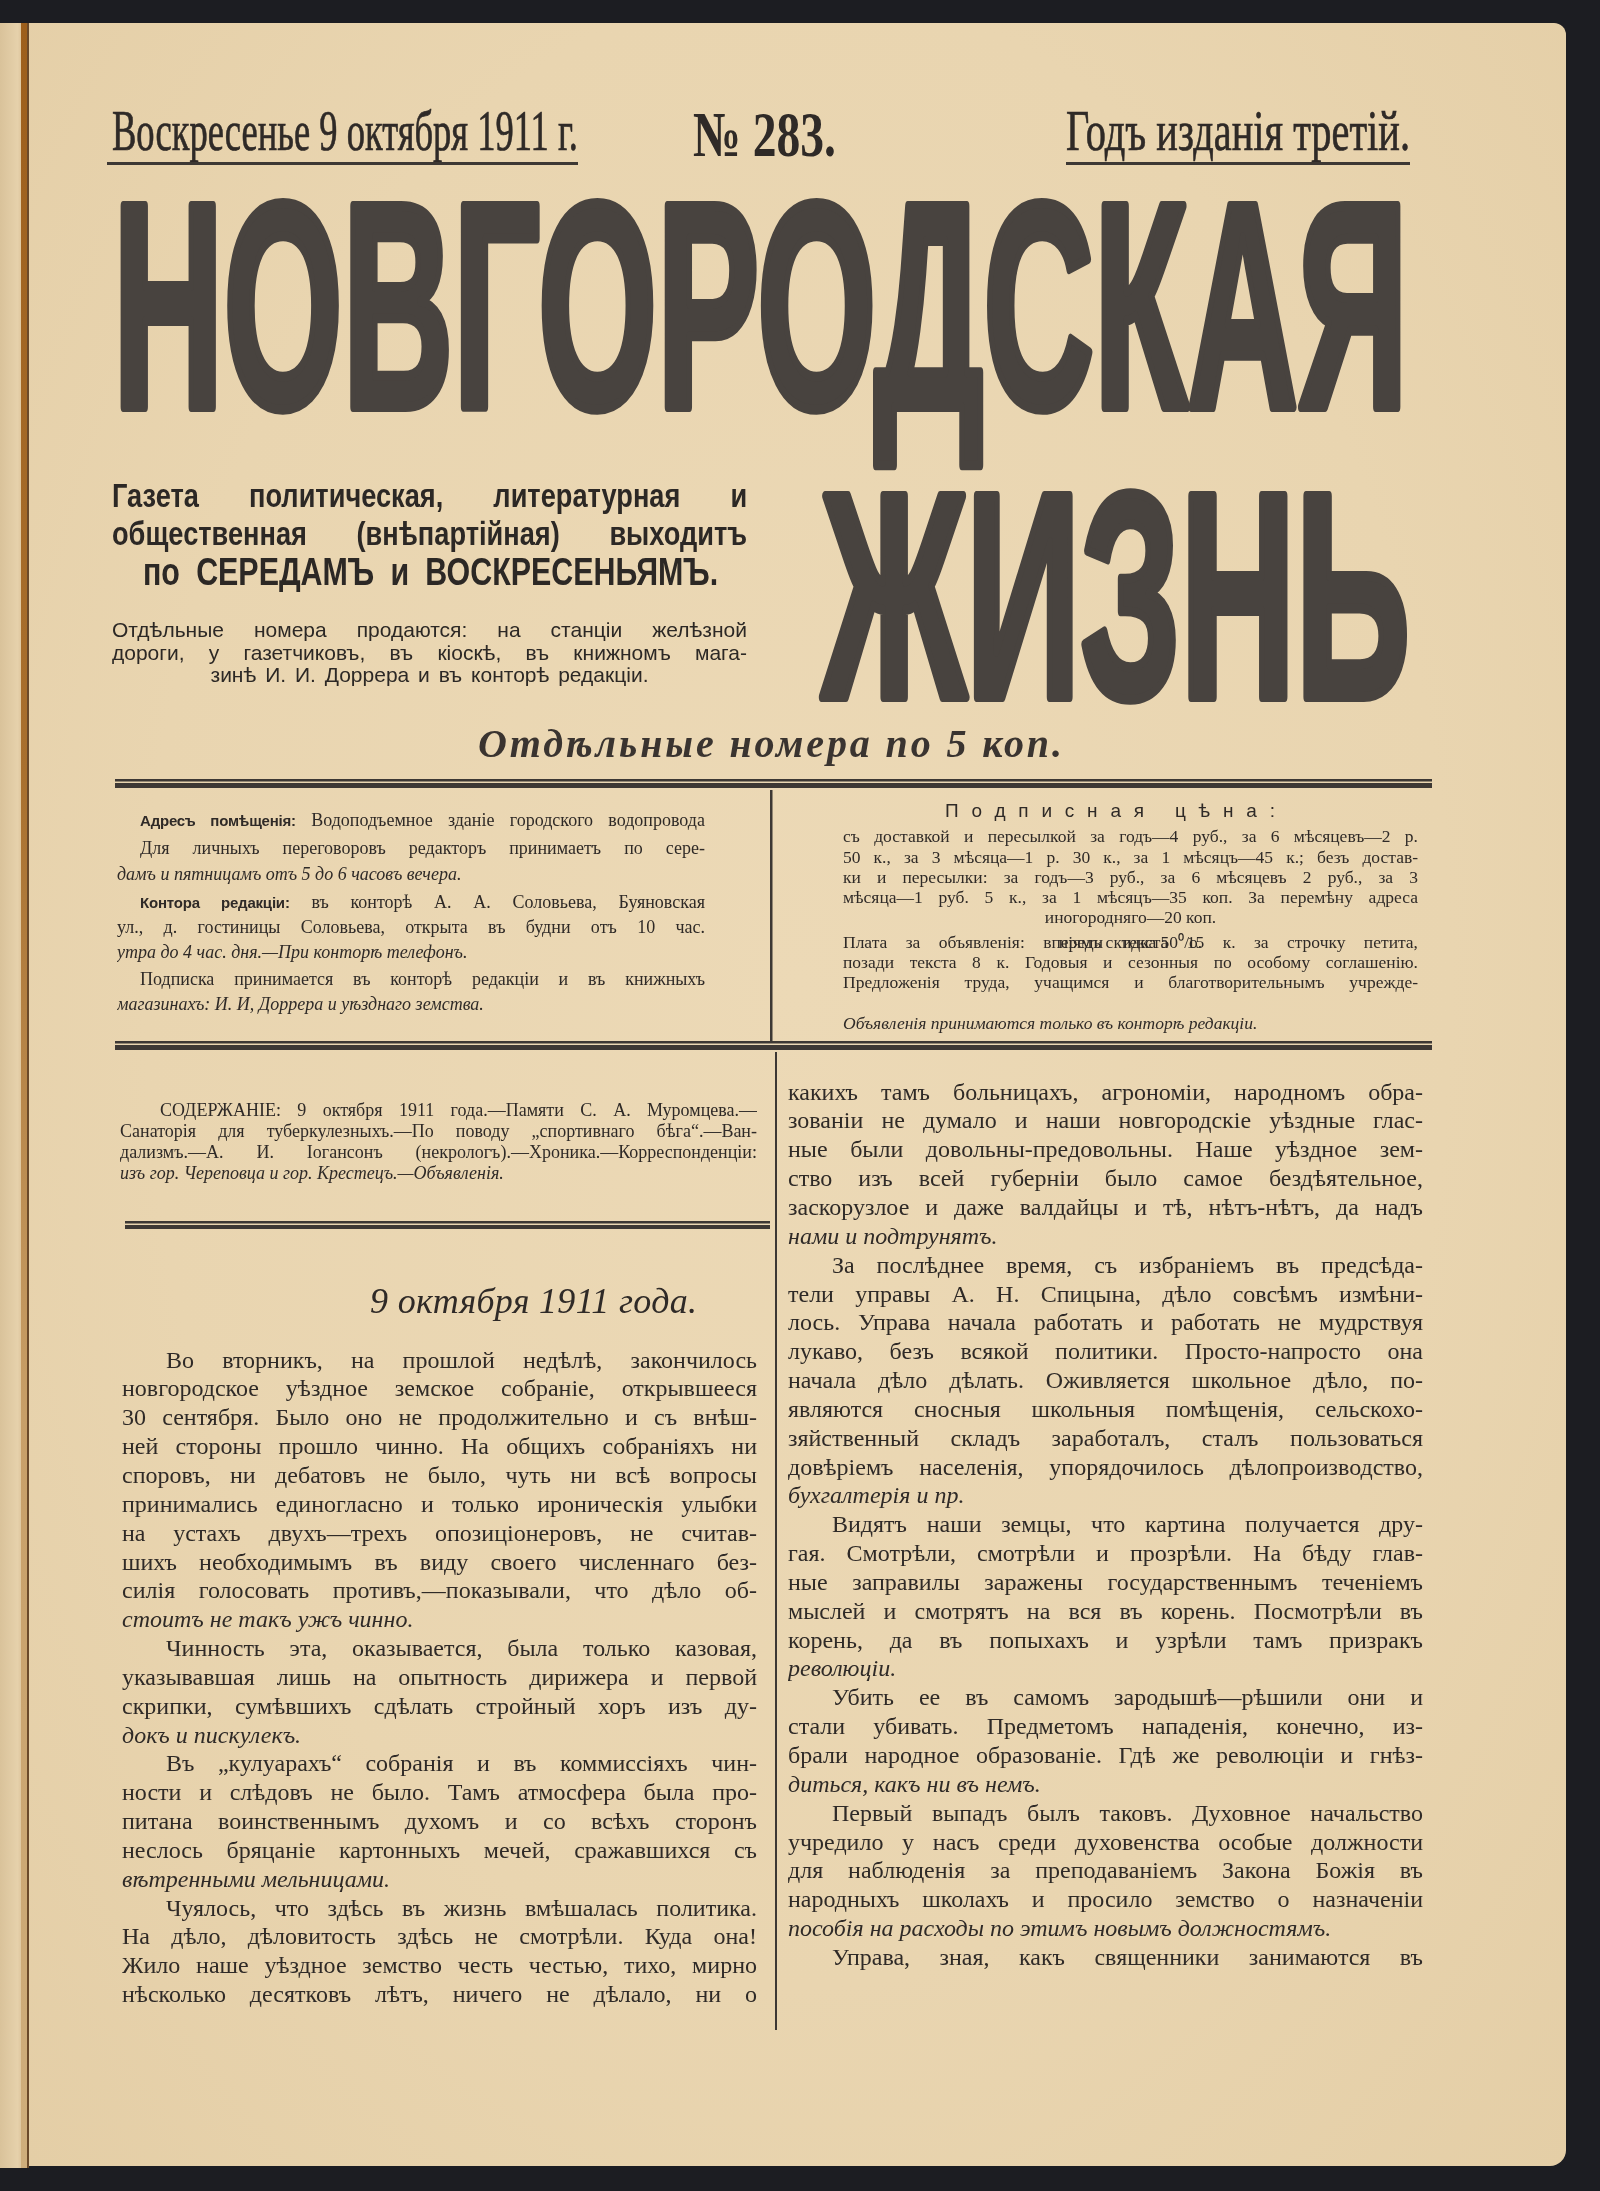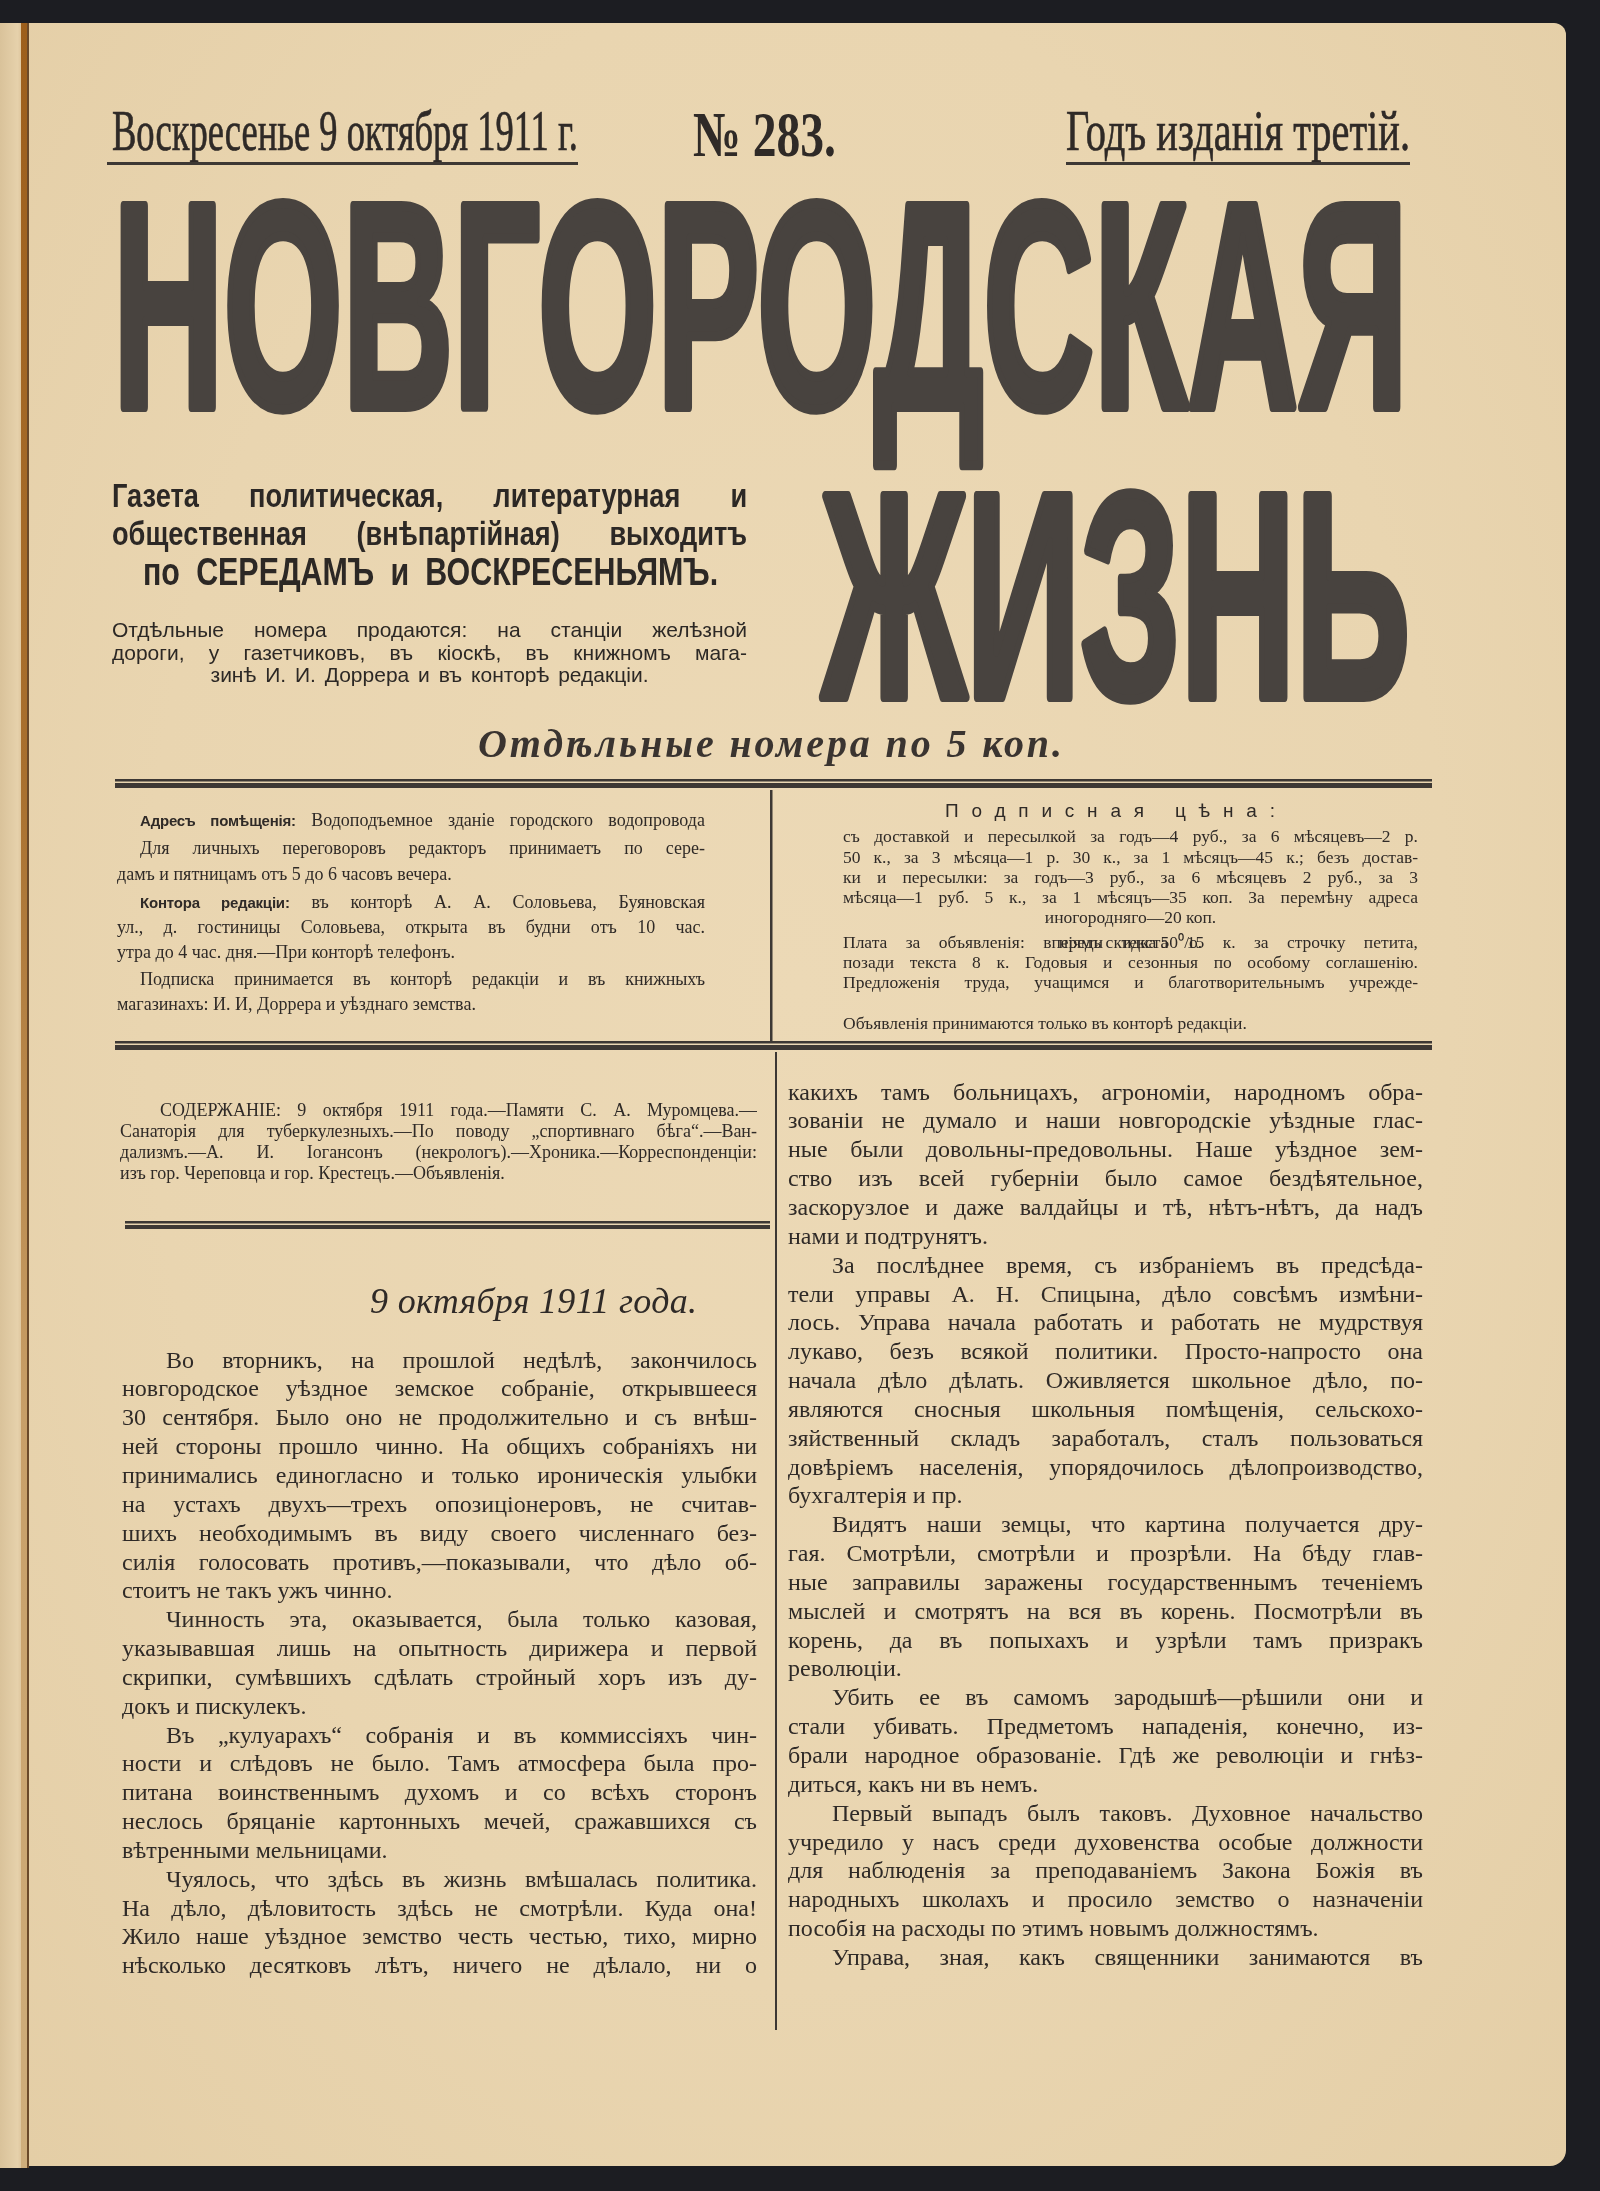--- a/index.html
+++ b/index.html
@@ -29,21 +29,21 @@
     font-weight:bold;font-size:34px;color:#2c2825;transform:scaleX(0.8);transform-origin:0 0;
     text-align:justify;text-align-last:justify;overflow:hidden;white-space:normal;}
   .desc-line.big{font-size:38px;}
   .sales{position:absolute;left:112px;top:619px;width:635px;font-family:"Liberation Sans",sans-serif;
     font-size:21px;color:#2c2825;}
   .sales .sl{height:22.5px;line-height:22.5px;overflow:hidden;text-align:justify;text-align-last:justify;}
   .sales .sl.center{text-align:center;text-align-last:center;word-spacing:3px;}
 
   
   .jl{box-sizing:border-box;overflow:hidden;text-align:justify;text-align-last:justify;white-space:normal;}
-  .jl.last{text-align:center;text-align-last:left;}
+  .jl.last{text-align:center;text-align-last:left;font-style:italic;}
   .jl.center{text-align:center;text-align-last:center;font-family:Liberation Serif, serif;}
 
   .info-left{position:absolute;left:117px;top:0;width:588px;font-family:"Liberation Serif",serif;font-size:18px;color:var(--ink);}
   .info-left .jl{position:absolute;left:0;width:588px;height:24px;line-height:24px;}
   .info-left .ind{padding-left:23px;}
   .lbl{font-family:"Liberation Sans",sans-serif;font-weight:bold;font-size:15px;letter-spacing:-0.2px;}
 
   .info-right{position:absolute;left:843px;top:0;width:575px;font-family:"Liberation Serif",serif;font-size:17.5px;color:var(--ink);}
   .info-right .jl{position:absolute;left:0;width:575px;height:20px;line-height:20px;}
 
@@ -140,20 +140,21 @@
     <div class="jl">Санаторія для туберкулезныхъ.—По поводу „спортивнаго бѣга“.—Ван-</div>
     <div class="jl">дализмъ.—А. И. Іогансонъ (некрологъ).—Хроника.—Корреспонденціи:</div>
     <div class="jl last">изъ гор. Череповца и гор. Крестецъ.—Объявленія.</div>
   </div>
 
   <div class="col col-left">
     <div class="jl ind">Во вторникъ, на прошлой недѣлѣ, закончилось</div>
     <div class="jl">новгородское уѣздное земское собраніе, открывшееся</div>
     <div class="jl">30 сентября. Было оно не продолжительно и съ внѣш-</div>
     <div class="jl">ней стороны прошло чинно. На общихъ собраніяхъ ни</div>
+    <div class="jl">споровъ, ни дебатовъ не было, чуть ни всѣ вопросы</div>
     <div class="jl">принимались единогласно и только ироническія улыбки</div>
     <div class="jl">на устахъ двухъ—трехъ опозиціонеровъ, не считав-</div>
     <div class="jl">шихъ необходимымъ въ виду своего численнаго без-</div>
     <div class="jl">силія голосовать противъ,—показывали, что дѣло об-</div>
     <div class="jl last">стоитъ не такъ ужъ чинно.</div>
     <div class="jl ind">Чинность эта, оказывается, была только казовая,</div>
     <div class="jl">указывавшая лишь на опытность дирижера и первой</div>
     <div class="jl">скрипки, сумѣвшихъ сдѣлать стройный хоръ изъ ду-</div>
     <div class="jl last">докъ и пискулекъ.</div>
     <div class="jl ind">Въ „кулуарахъ“ собранія и въ коммиссіяхъ чин-</div>

